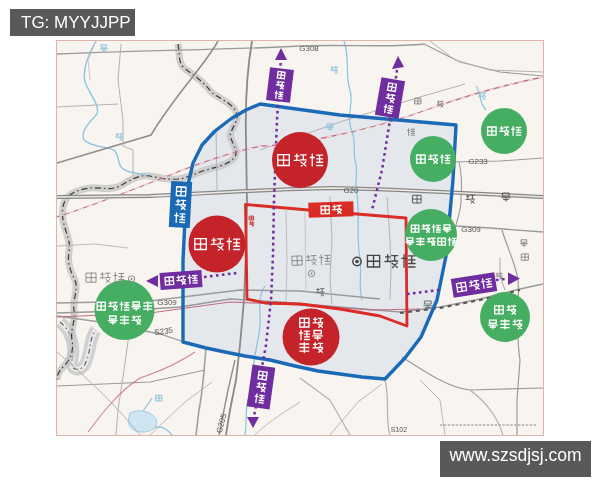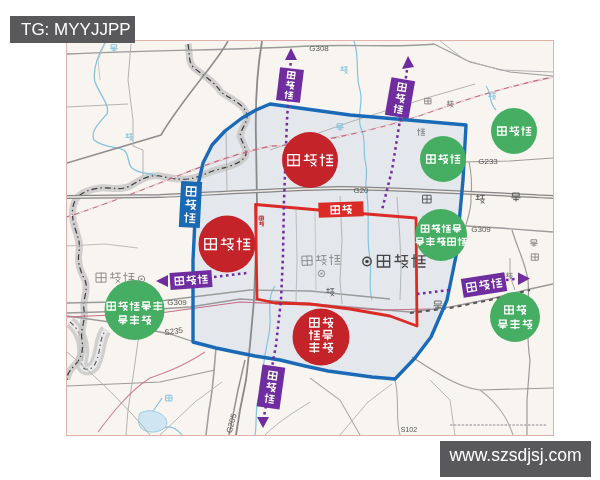--- a/index.html
+++ b/index.html
@@ -1,17 +1,17 @@
 <!DOCTYPE html>
 <html><head><meta charset="utf-8">
 <style>
 html,body{margin:0;padding:0;background:#ffffff;width:600px;height:480px;overflow:hidden;font-family:"Liberation Sans",sans-serif;}
-#map{position:absolute;left:57px;top:41px;width:486px;height:394px;outline:1px solid #e2b3ab;margin-left:10px;}
+#map{position:absolute;left:57px;top:41px;width:486px;height:394px;outline:1px solid #e2b3ab;}
 .tag{position:absolute;background:#59595b;color:#fff;}
-#tg{left:10px;top:16px;width:114px;height:27px;font-size:17px;line-height:27px;padding-left:11px;letter-spacing:0;white-space:nowrap;}
+#tg{left:10px;top:9px;width:114px;height:27px;font-size:17px;line-height:27px;padding-left:11px;letter-spacing:0;white-space:nowrap;}
 #www{left:440px;top:441px;width:151px;height:36px;font-size:17.5px;line-height:28px;text-align:center;white-space:nowrap;}
 </style></head>
 <body>
 <div id="map">
 <svg width="486" height="394" viewBox="57 41 486 394">
 <defs>
 <g id="g0">
           <path d="M1.3,1.6 H8.7 V8.6 H1.3 Z M1.3,5.1 H8.7 M5,1.6 V8.6"></path>
         </g>
 <g id="g1">

